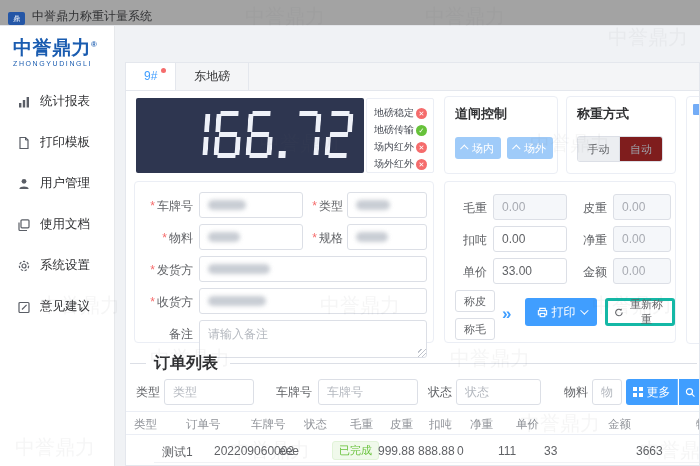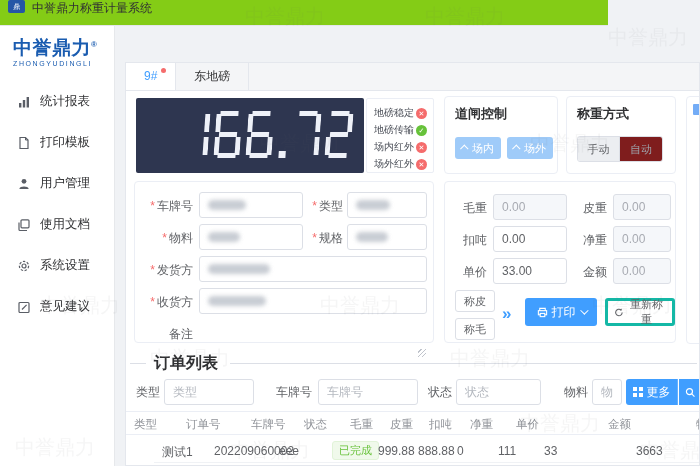--- a/index.html
+++ b/index.html
@@ -1,20 +1,20 @@
 <!DOCTYPE html>
 <html><head>
 <meta charset="utf-8">
 <style>
   html,body{margin:0;padding:0;background:#e9ebef;}
   .screen{position:relative;width:700px;height:466px;overflow:hidden;background:#f0f2f5;
           font-family:"Liberation Sans",sans-serif;color:#303133;}
   
-  .titlebar{position:absolute;left:0;top:0;width:608px;height:26px;background:#84cc16;
-            border-bottom:1px solid #e4e6ea;box-sizing:border-box;display:flex;align-items:flex-start;}
+  .titlebar{position:absolute;left:0;top:0;width:700px;height:26px;background:#a3a3a3;
+            border-bottom:1px solid #e4e6ea;box-sizing:border-box;display:flex;align-items:flex-end;}
   .app-icon{width:17px;height:13px;background:#2456a6;border-radius:2px;margin:0 7px 0 8px;
             display:flex;align-items:center;justify-content:center;color:#fff;font-size:7px;line-height:1;}
   .app-title{font-size:12px;color:#303133;}
   
   .sidebar{position:absolute;left:0;top:26px;width:115px;height:440px;background:#fff;
            border-right:1px solid #e6e8eb;box-sizing:border-box;}
   .logo{padding:8px 0 0 13px;}
   .logo-name{font-size:19px;font-weight:bold;color:#1a5cb0;letter-spacing:0.5px;line-height:22px;}
   .logo-name sup{font-size:8px;}
   .logo-sub{font-size:7px;color:#1a5cb0;letter-spacing:1.6px;margin-top:1px;}
@@ -296,20 +296,21 @@
         <div class="fbox" style="left:64px;top:74px;width:228px">
             <span class="blur-chip" style="width:62px"></span>
           </div>
 
         <label class="flab" style="left:0;top:112px;width:58px"><i class="req">*</i><span>收货方</span></label>
         <div class="fbox" style="left:64px;top:106px;width:228px">
             <span class="blur-chip" style="width:58px"></span>
           </div>
 
         <label class="flab" style="left:0;top:144px;width:58px">备注</label>
+        <textarea class="ipt remark" style="left: 64px; top: 138px; width: 228px;" placeholder="请输入备注"></textarea>
         <div class="rsz" style="left:283px;top:167px"></div>
       </div>
 
       <div class="wcard card">
         <label class="wlab" style="left:8px;top:18px">毛重</label>
         <input class="ipt" style="position: absolute; left: 48px; top: 12px; width: 74px;" disabled="" value="0.00">
         <label class="wlab" style="left:128px;top:18px">皮重</label>
         <input class="ipt" style="position: absolute; left: 168px; top: 12px; width: 58px;" disabled="" value="0.00">
 
         <label class="wlab" style="left:8px;top:50px">扣吨</label>

